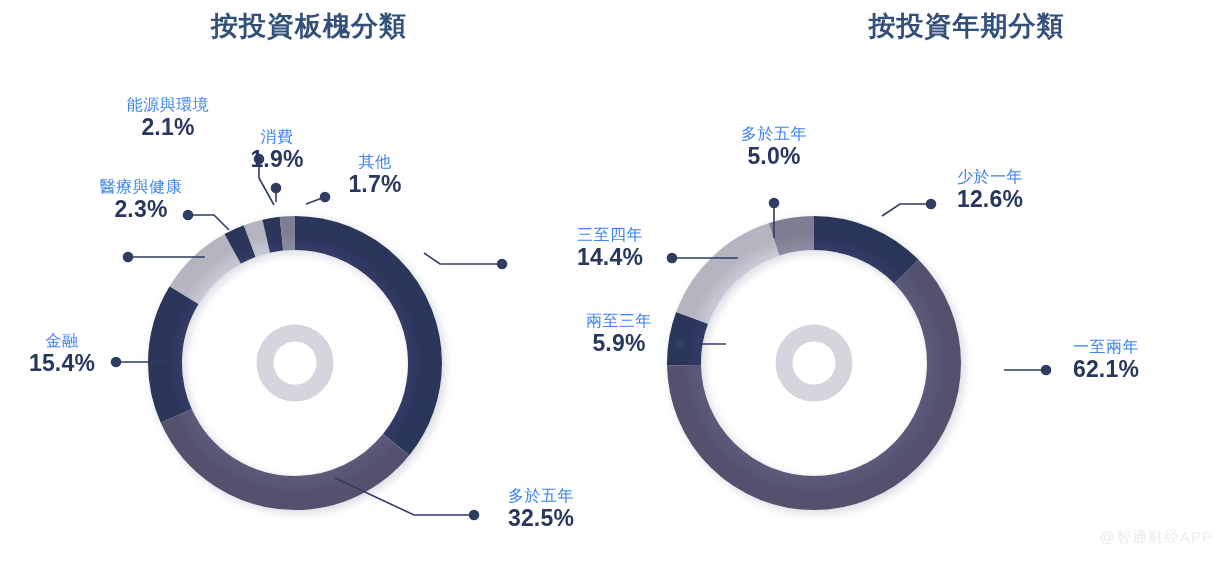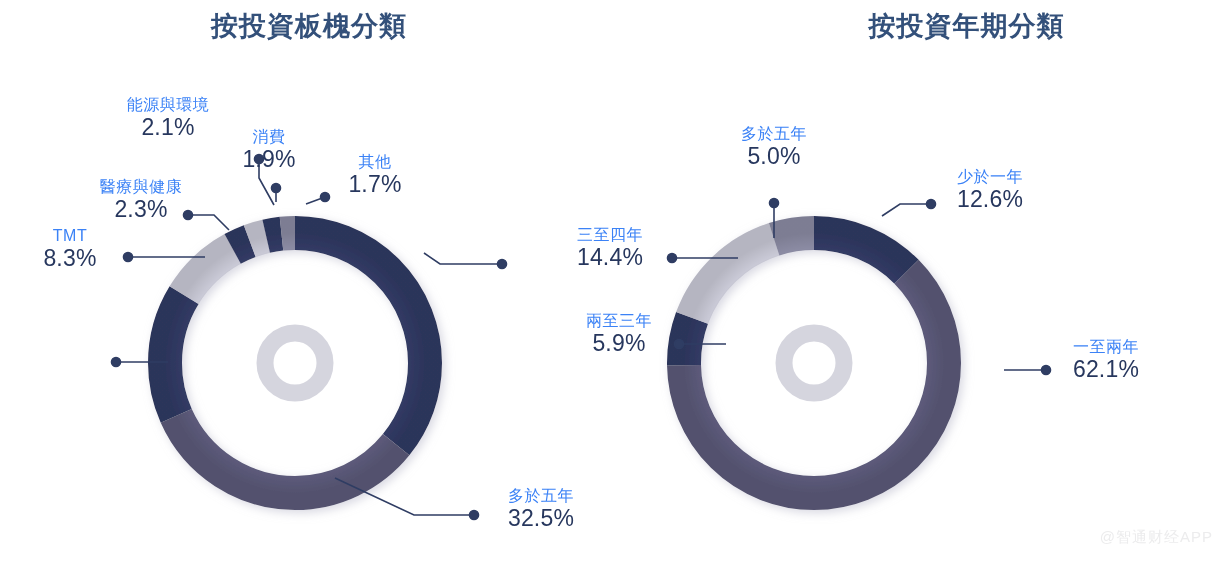--- a/index.html
+++ b/index.html
@@ -45,21 +45,21 @@
   
   .label {
     position: absolute;
     font-size: 16px;
     line-height: 1.12;
     color: #8a8a9c;
     white-space: nowrap;
   }
   .label .name   { display: block; font-weight: normal; color: #3b82f6; letter-spacing: .5px; }
   .label .name2  { display: block; font-weight: normal; color: #8e8ea0; letter-spacing: .5px; }
-  .label .value  { display: block; font-weight: normal; color: #27375e; font-size: 23px; letter-spacing: .2px; margin-top: 1px; }
+  .label .value  { display: block; font-weight: bold; color: #27375e; font-size: 23px; letter-spacing: .2px; margin-top: 1px; }
   .label.align-center{ text-align: center; }
 
   .leader { position: absolute; pointer-events: none; }
   .leader svg { display: block; overflow: visible; }
 
   .watermark {
     position: absolute;
     right: 14px;
     bottom: 18px;
     font-size: 15px;
@@ -136,40 +136,40 @@
             <circle cx="474" cy="515" r="4.5"></circle>
         </g>
       </svg>
     </div>
 
     <div class="label align-center" style="left:88px; top:96px; width:160px;">
       <span class="name">能源與環境</span>
       <span class="value">2.1%</span>
     </div>
 
-    <div class="label align-center" style="left:228px; top:128px; width:82px;text-align:center;">
+    <div class="label align-center" style="left:236px; top:128px; width:82px;text-align:center;">
       <span class="name">消費</span>
       <span class="value">1.9%</span>
     </div>
 
     <div class="label align-center" style="left:334px; top:153px; width:82px;">
       <span class="name">其他</span>
       <span class="value">1.7%</span>
     </div>
 
     <div class="label align-center" style="left:86px; top:178px; width:110px;">
       <span class="name">醫療與健康</span>
       <span class="value">2.3%</span>
     </div>
 
-    <div class="label align-center" style="left:22px; top:227px; width:96px;">
-      <span class="name">TMT</span>
-      <span class="value">8.3%</span>
-    </div>
-
+
+    <div class="label align-center" style="left:14px; top:332px; width:96px;">
+      <span class="name">金融</span>
+      <span class="value">15.4%</span>
+    </div>
 
 
     <div class="label align-center" style="left:486px; top:487px; width:110px;">
       <span class="name">多於五年</span>
       <span class="value">32.5%</span>
     </div>
   </div>
 
   <div class="panel panel-right">
 

